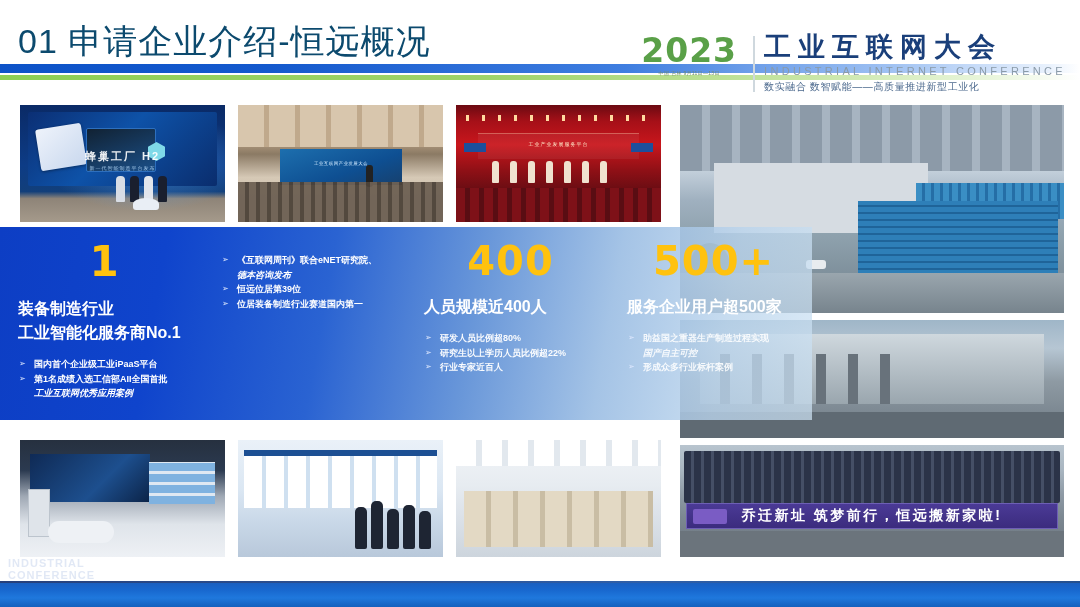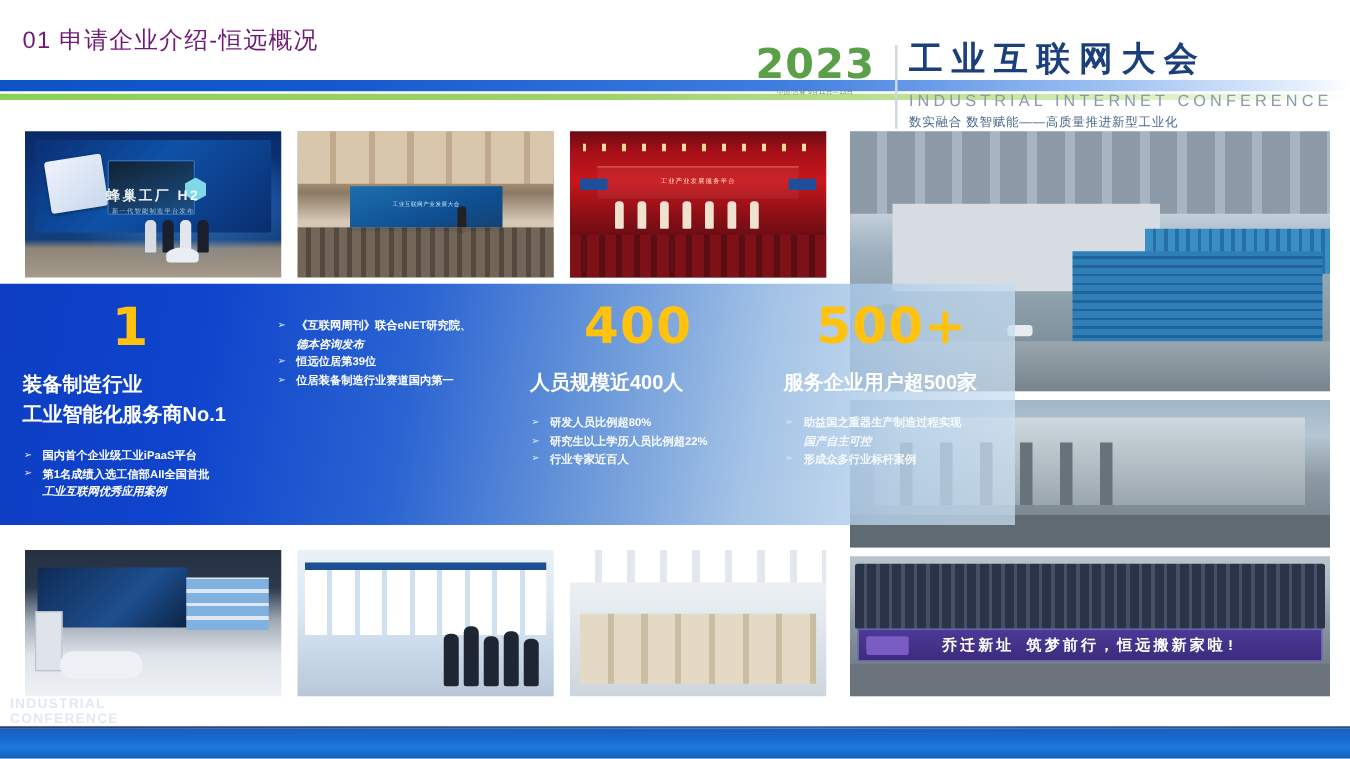--- a/index.html
+++ b/index.html
@@ -7,22 +7,22 @@
     width: 1080px; height: 607px;
     font-family: "Liberation Sans", "DejaVu Sans", sans-serif;
     background: #ffffff;
     overflow: hidden;
   }
   .slide { position: relative; width: 1080px; height: 607px; background: #fff; }
 
   
   .hdr-title {
     position: absolute; left: 18px; top: 19px;
-    font-size: 19px; font-weight: 400;
-    color: #701a75; letter-spacing: 1px; white-space: nowrap;
+    font-size: 34px; font-weight: 400;
+    color: #0c4a6e; letter-spacing: 1px; white-space: nowrap;
   }
   .hdr-bar-blue {
     position: absolute; left: 0; top: 64px; width: 1080px; height: 9px;
     background: linear-gradient(90deg,#0d53c8 0%,#1459cd 25%,#3f7ee0 58%,#9dc0f2 82%,#e8f1fd 97%,#ffffff 100%);
   }
   .hdr-bar-green {
     position: absolute; left: 0; top: 75px; width: 1080px; height: 5px;
     background: linear-gradient(90deg,#8dcf55 0%,#9ed36a 45%,#c8e6a6 75%,#eaf6dd 92%,#ffffff 100%);
   }
 
@@ -36,21 +36,21 @@
   .logo-year-sub {
     margin-top: 3px; font-size: 5px; color: #6f8a6a; letter-spacing: .3px; white-space: nowrap;
   }
   .logo-div { width: 2px; background: #cfd8de; margin: 2px 9px 2px 0; align-self: stretch; }
   .logo-main { text-align: left; }
   .logo-cn {
     font-size: 27px; font-weight: 700; color: #1a3f7a; letter-spacing: 7px;
     line-height: 1; white-space: nowrap;
   }
   .logo-en {
-    font-size: 13px; color: #8a9aa8; letter-spacing: 3.3px; margin-top: 12px; white-space: nowrap;
+    font-size: 11px; color: #8a9aa8; letter-spacing: 3.3px; margin-top: 4px; white-space: nowrap;
   }
   .logo-slogan {
     font-size: 10px; color: #4d6a8e; letter-spacing: .6px; margin-top: 3px; white-space: nowrap;
   }
 
   
   .photo { position: absolute; overflow: hidden; background: #2a3b55; }
   .photo .cap {
     position: absolute; left: 0; right: 0; text-align: center;
     font-size: 8px; color: rgba(255,255,255,.92); letter-spacing: .5px;
@@ -188,21 +188,21 @@
     background: repeating-linear-gradient(90deg,#2b3348 0 7px,#454f66 7px 10px);
     border-radius:2px;
   }
   #ph-team .banner {
     position:absolute; left:6px; right:6px; top:58px; height:26px;
     background: linear-gradient(180deg,#4b3a96,#3b2c7e);
     display:flex; align-items:center; justify-content:center;
     border:1px solid #6d5fb5;
   }
   #ph-team .banner span {
-    font-size: 12px; font-weight: 700; color:#fff; letter-spacing: 2.5px; white-space:nowrap;font-family:Liberation Mono, monospace;
+    font-size: 14px; font-weight: 700; color:#fff; letter-spacing: 2.5px; white-space:nowrap;
   }
   #ph-team .banner .mark { position:absolute; left:6px; top:5px; width:34px; height:15px; background:#7a5cc4; border-radius:2px; }
   #ph-team .lot { position:absolute; left:0; right:0; bottom:0; height:26px; background:#6b747c; }
 
   
   #ph-exhibit {
     left: 20px; top: 440px; width: 205px; height: 117px;
     background: linear-gradient(180deg,#26303f 0%,#2b3a50 26%,#9fa8b4 48%,#dfe4ea 72%,#eef1f5 100%);
   }
   #ph-exhibit .wall {

